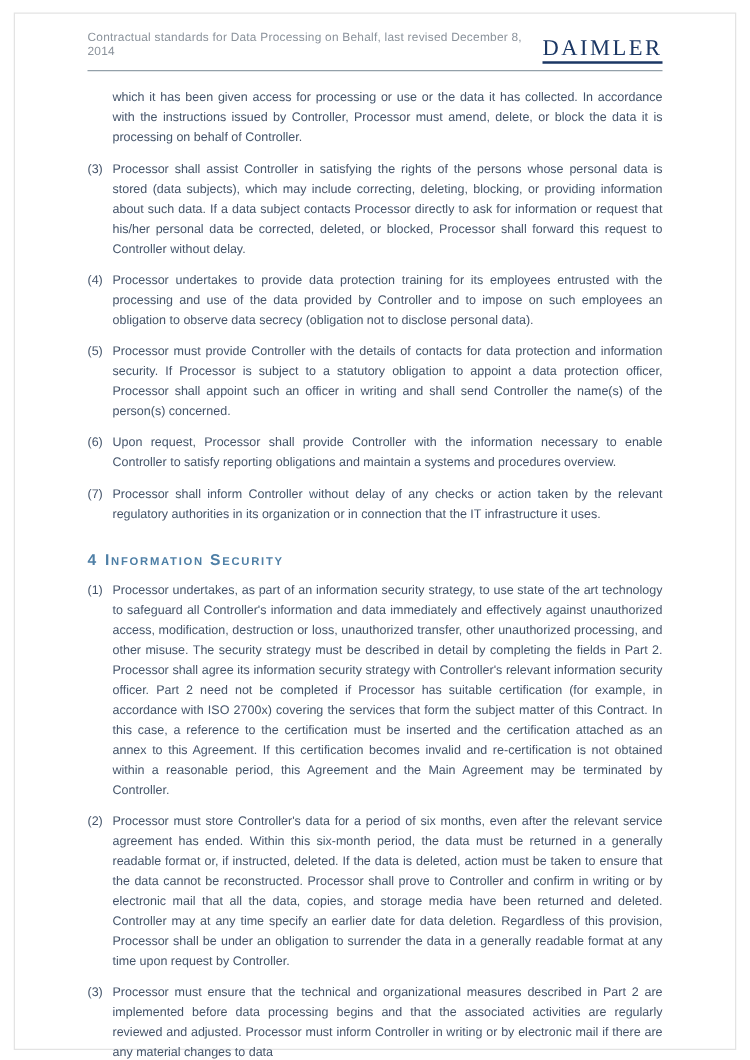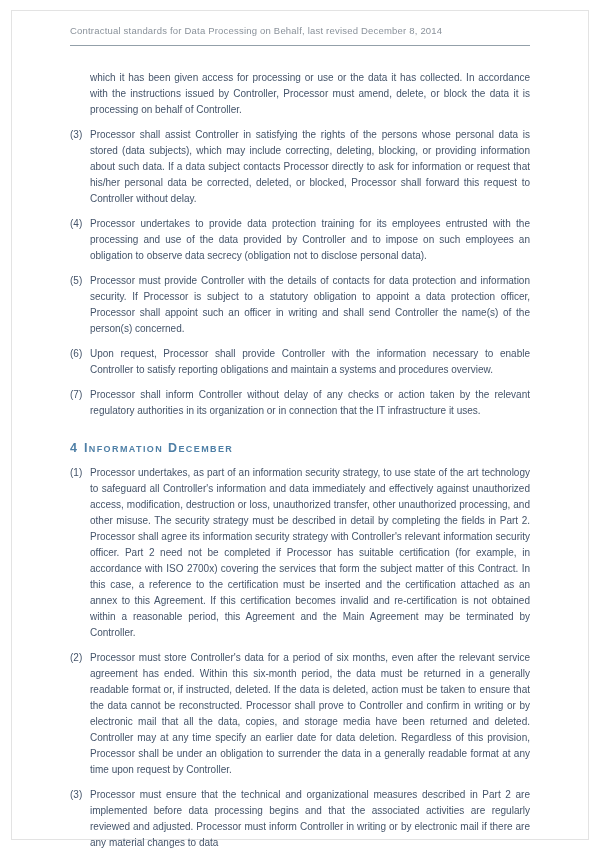--- a/index.html
+++ b/index.html
@@ -50,21 +50,21 @@
   }
   
   .content {
     margin-top: 10px;
     font-size: 10px;
     line-height: 16px;
   }
   .continuation {
     margin-left: 20px;
     text-align: justify;
-    margin-top: 14px;
+    margin-top: 4px;
   }
   .clause {
     display: flex;
     margin-top: 9px;
   }
   .clause-num {
     width: 20px;
     flex-shrink: 0;
   }
   .clause-text {
@@ -88,20 +88,21 @@
   }
 </style>
 </head>
 <body>
 
 <div class="sheet">
 
   <header>
     <div class="header-row">
       <span class="doc-title">Contractual standards for Data Processing on Behalf, last revised December 8, 2014</span>
+      <span class="logo">DAIMLER</span>
     </div>
     <hr class="header-rule">
   </header>
 
   <main class="content">
 
     <p class="continuation">which it has been given access for processing or use or the data it has collected. In accordance with the instructions issued by Controller, Processor must amend, delete, or block the data it is processing on behalf of Controller.</p>
 
     <div class="clause">
       <span class="clause-num">(3)</span>
@@ -122,21 +123,21 @@
       <span class="clause-num">(6)</span>
       <span class="clause-text">Upon request, Processor shall provide Controller with the information necessary to enable Controller to satisfy reporting obligations and maintain a systems and procedures overview.</span>
     </div>
 
     <div class="clause">
       <span class="clause-num">(7)</span>
       <span class="clause-text">Processor shall inform Controller without delay of any checks or action taken by the relevant regulatory authorities in its organization or in connection that the IT infrastructure it uses.</span>
     </div>
 
     <h2 class="section-heading">
-      <span class="section-num">4</span><span class="section-title">Information December</span>
+      <span class="section-num">4</span><span class="section-title">Information Security</span>
     </h2>
 
     <div class="clause">
       <span class="clause-num">(1)</span>
       <span class="clause-text">Processor undertakes, as part of an information security strategy, to use state of the art technology to safeguard all Controller's information and data immediately and effectively against unauthorized access, modification, destruction or loss, unauthorized transfer, other unauthorized processing, and other misuse. The security strategy must be described in detail by completing the fields in Part 2. Processor shall agree its information security strategy with Controller's relevant information security officer. Part 2 need not be completed if Processor has suitable certification (for example, in accordance with ISO 2700x) covering the services that form the subject matter of this Contract. In this case, a reference to the certification must be inserted and the certification attached as an annex to this Agreement. If this certification becomes invalid and re-certification is not obtained within a reasonable period, this Agreement and the Main Agreement may be terminated by Controller.</span>
     </div>
 
     <div class="clause">
       <span class="clause-num">(2)</span>
       <span class="clause-text">Processor must store Controller's data for a period of six months, even after the relevant service agreement has ended. Within this six-month period, the data must be returned in a generally readable format or, if instructed, deleted. If the data is deleted, action must be taken to ensure that the data cannot be reconstructed. Processor shall prove to Controller and confirm in writing or by electronic mail that all the data, copies, and storage media have been returned and deleted. Controller may at any time specify an earlier date for data deletion. Regardless of this provision, Processor shall be under an obligation to surrender the data in a generally readable format at any time upon request by Controller.</span>

